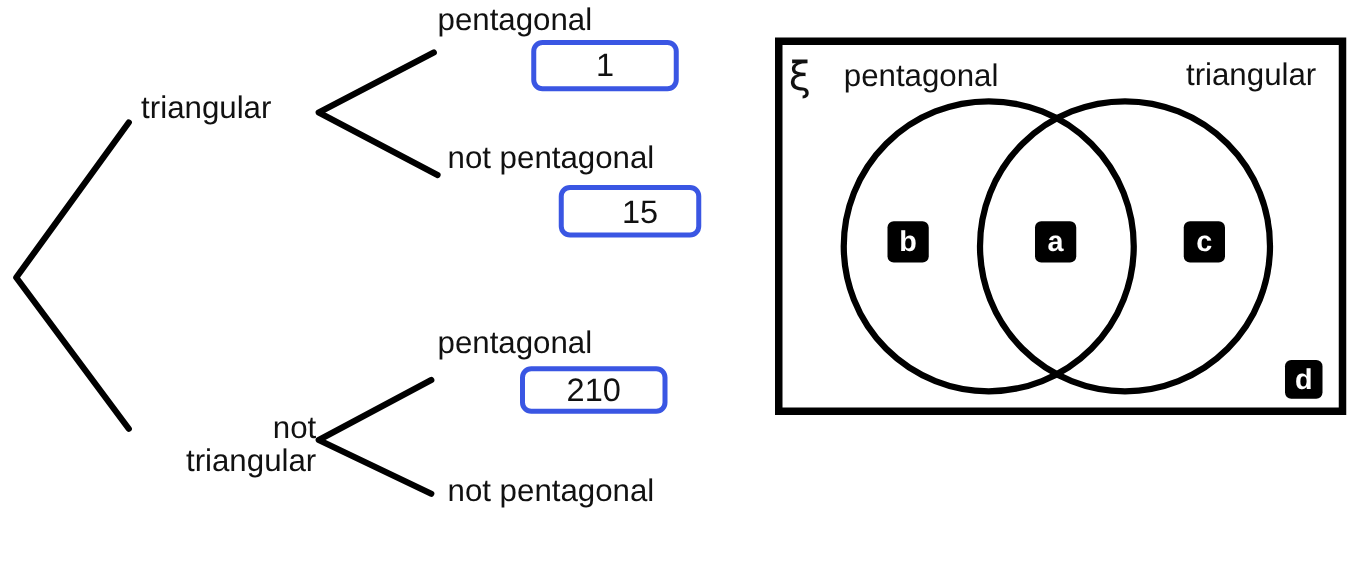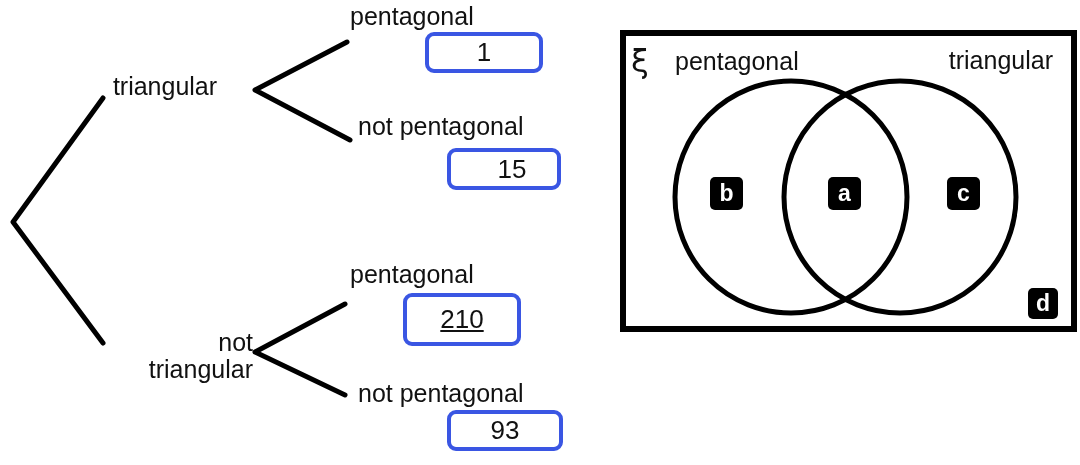--- a/index.html
+++ b/index.html
@@ -74,28 +74,25 @@
   <div class="answer-box" style="left:425px;top:32px;width:118px;height:41px;">
     <span>1</span>
   </div>
 
   <div class="lbl" style="left:358px;top:113px;">not pentagonal</div>
   <div class="answer-box" style="left:447px;top:148px;width:114px;height:42px;padding-left:16px;">
     <span>15</span>
   </div>
 
   <div class="lbl" style="left:350px;top:261px;">pentagonal</div>
-  <div class="answer-box" style="left:403px;top:293px;width:118px;height:53px;text-decoration:underline;">
+  <div class="answer-box" style="left:416px;top:293px;width:118px;height:38px;">
     <span>210</span>
   </div>
 
   <div class="lbl" style="left:358px;top:380px;">not pentagonal</div>
-  <div class="answer-box" style="left:447px;top:410px;width:116px;height:41px;">
-    <span>93</span>
-  </div>
 
   <div class="venn">
     <svg class="venn-circles" width="445" height="290" viewBox="0 0 445 290">
       <circle cx="165" cy="161" r="116"></circle>
       <circle cx="274" cy="161" r="116"></circle>
     </svg>
     <div class="xi" style="left:5px;top:6px;">ξ</div>
     <div class="venn-label" style="left:49px;top:11px;">pentagonal</div>
     <div class="venn-label" style="right:18px;top:10px;">triangular</div>
 

